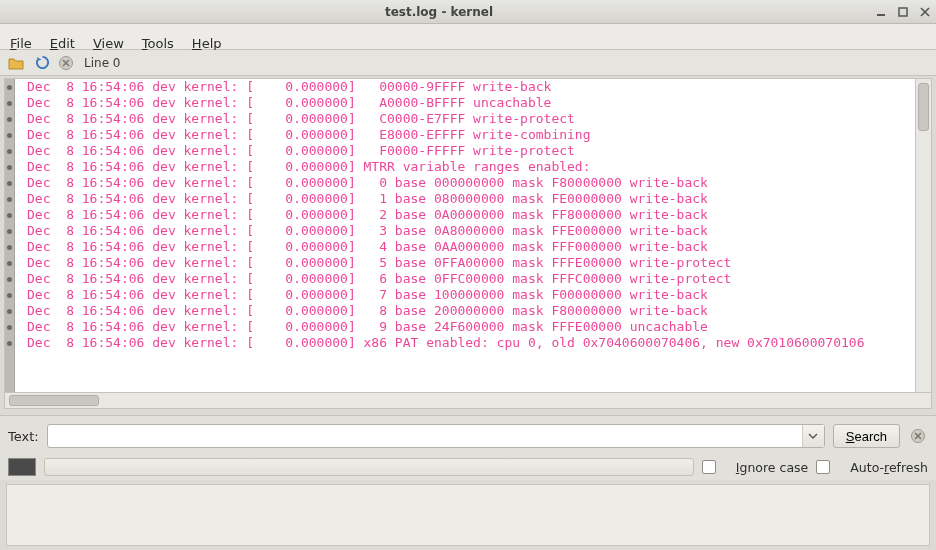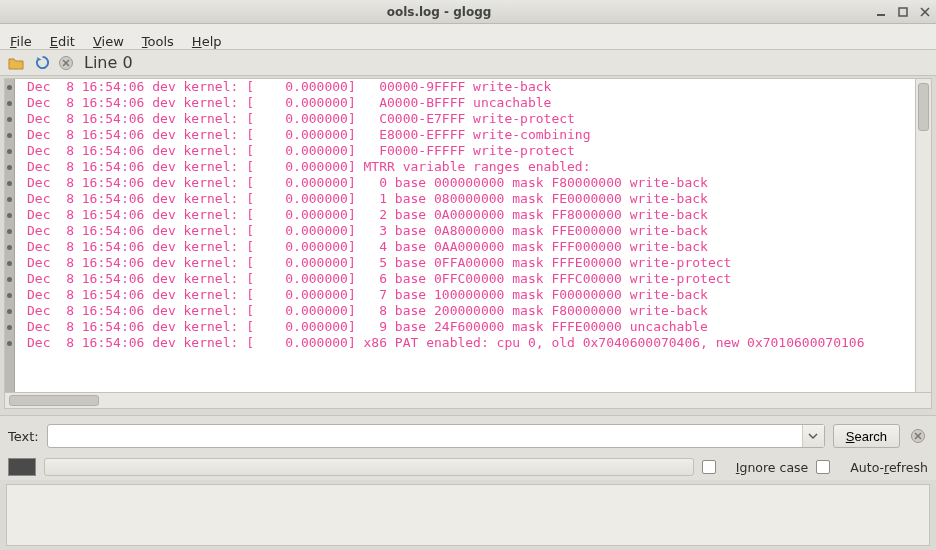--- a/index.html
+++ b/index.html
@@ -40,22 +40,22 @@
     font-size: 13px; line-height: 1;
     cursor: pointer;
   }
 
   
   .menubar {
     height: 26px;
     background: #ecebe7;
     border-bottom: 1px solid #c6c3bb;
     display: flex;
-    align-items: flex-end;
-    padding: 0 10px;
+    align-items: flex-start;
+    padding: 12px 10px;
     gap: 18px;
   }
   .menubar .menu-item {
     font-size: 13px;
     color: #2b2b2b;
     cursor: pointer;
   }
   .menubar .menu-item .mn { text-decoration: underline; }
 
   
@@ -82,21 +82,21 @@
     border: 1px solid #c6c3bb;
     border-radius: 3px;
     padding: 0 8px;
     display: flex;
     align-items: center;
     font-size: 12px;
     color: #3a3a3a;
   }
   .stop-icon svg { display:block; }
   .line-indicator {
-    font-size: 16px;
+    font-size: 12px;
     color: #3a3a3a;
     padding: 0 6px 0 4px;
     display:flex; align-items:center; gap:4px;
   }
 
   
   .log-wrap {
     flex: 1;
     display: flex;
     background: #ffffff;
@@ -221,21 +221,21 @@
     height:62px;
     margin:4px 6px 4px 6px;
     background:#eeece7;
     border:1px solid #c6c3bb;
   }
 </style>
 </head>
 <body>
 
 <div class="titlebar">
-  <div class="title">ools.log - glogg</div>
+  <div class="title">test.log - kernel</div>
   <div class="win-btns">
     <div class="win-btn">
       <svg width="10" height="10" viewBox="0 0 10 10">
           <rect x="1" y="7" width="8" height="2" fill="#555"></rect>
         </svg>
     </div>
     <div class="win-btn">
       <svg width="10" height="10" viewBox="0 0 10 10">
           <rect x="1" y="1" width="8" height="8" fill="none" stroke="#555" stroke-width="1.5"></rect>
         </svg>

